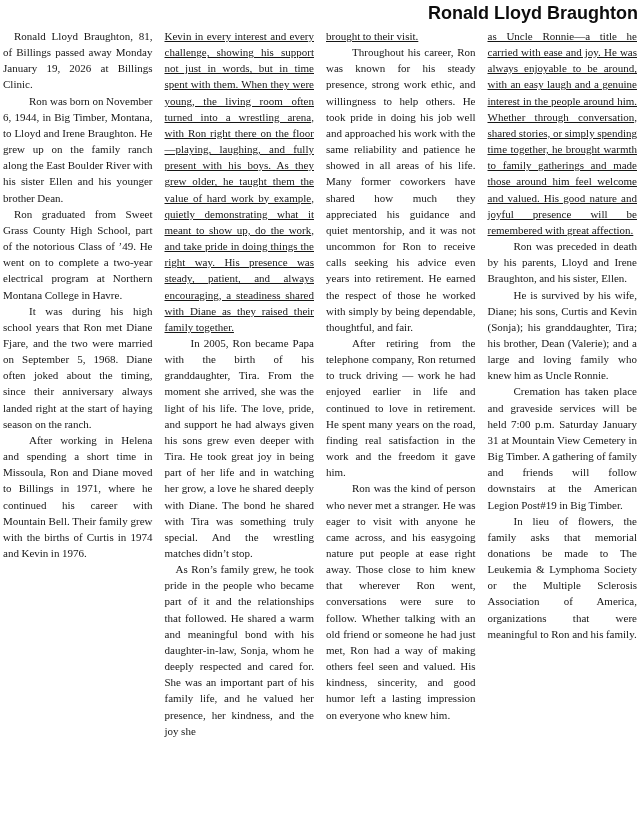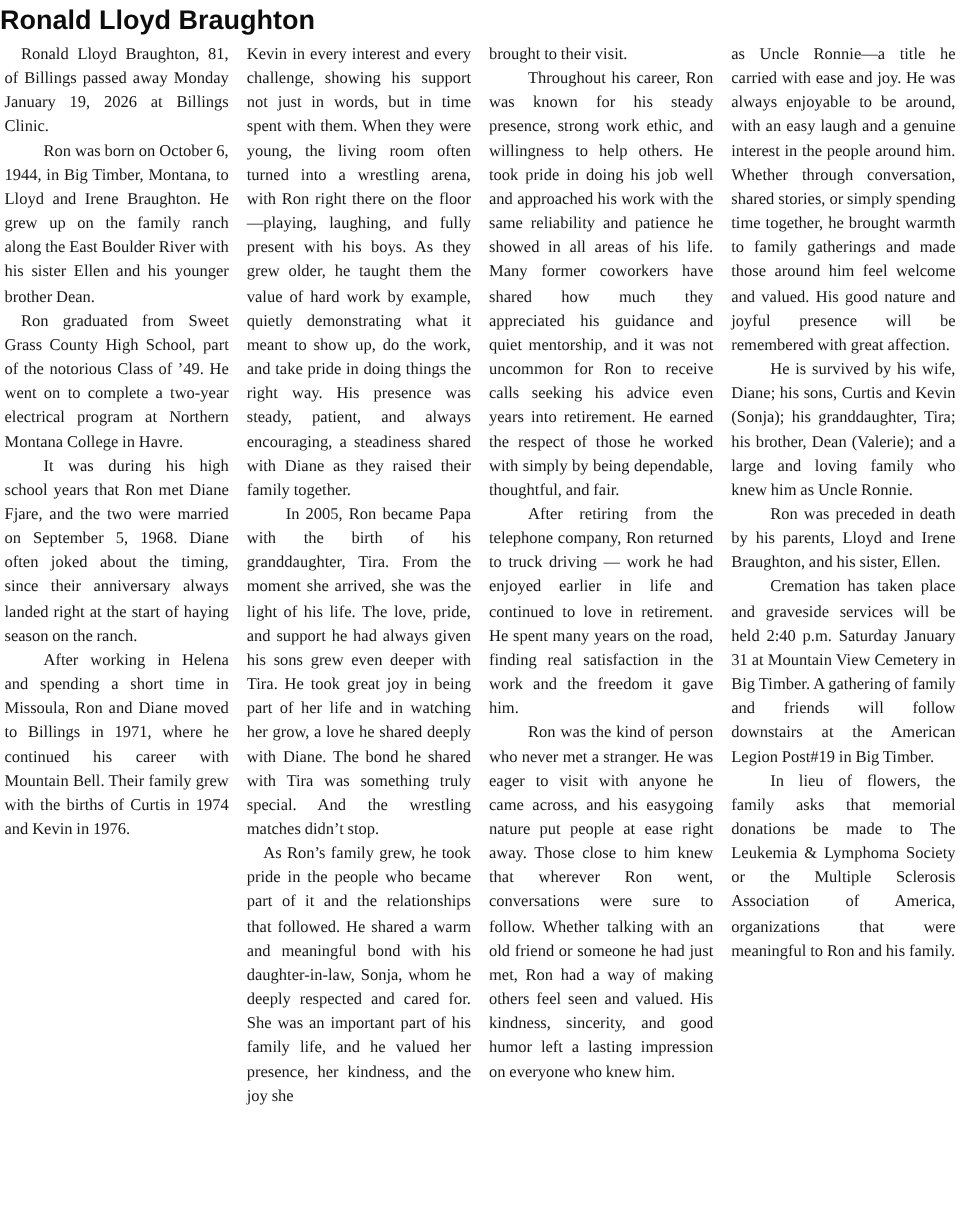--- a/index.html
+++ b/index.html
@@ -14,22 +14,22 @@
     background: #ffffff;
     overflow: hidden;
     font-family: "Liberation Serif", serif;
     color: #161616;
   }
   .headline {
     font-family: "Liberation Sans", sans-serif;
     font-weight: 700;
     font-size: 18px;
     line-height: 22px;
-    text-align: left;
-    margin: 2px 16px 0 0;
+    text-align: right;
+    margin: 2px 2px 0 0;
     color: #0d0d0d;
   }
   .cols {
     display: flex;
     gap: 12px;
     padding: 0 3px;
     margin-top: 4px;
   }
   .col {
     flex: 1 1 0;
@@ -40,32 +40,32 @@
     font-size: 11px;
     line-height: 16.15px;
     text-align: justify;
     hyphens: auto;
     -webkit-hyphens: auto;
     overflow-wrap: break-word;
     word-spacing: -0.2px;
   }
   .ind-sm { text-indent: 11px; }
   .ind-lg { text-indent: 26px; }
-  .cont   { text-indent: 0; }
+  .cont   { text-indent: 0; text-decoration: underline; }
 </style>
 </head>
 <body>
 
 <div class="page">
   <h1 class="headline">Ronald Lloyd Braughton</h1>
   <div class="cols">
 
     <div class="col">
       <p class="ind-sm">Ronald Lloyd Braughton, 81, of Billings passed away Monday January 19, 2026 at Billings Clinic.</p>
-      <p class="ind-lg">Ron was born on October 6, 1944, in Big Timber, Montana, to Lloyd and Irene Braughton. He grew up on the family ranch along the East Boulder River with his sister Ellen and his younger brother Dean.</p>
+      <p class="ind-lg">Ron was born on November 6, 1944, in Big Timber, Montana, to Lloyd and Irene Braughton. He grew up on the family ranch along the East Boulder River with his sister Ellen and his younger brother Dean.</p>
       <p class="ind-sm">Ron graduated from Sweet Grass County High School, part of the notorious Class of ’49. He went on to complete a two-year electrical program at Northern Montana College in Havre.</p>
       <p class="ind-lg">It was during his high school years that Ron met Diane Fjare, and the two were married on September 5, 1968. Diane often joked about the timing, since their anniversary always landed right at the start of haying season on the ranch.</p>
       <p class="ind-lg">After working in Helena and spending a short time in Missoula, Ron and Diane moved to Billings in 1971, where he continued his career with Mountain Bell. Their family grew with the births of Curtis in 1974 and Kevin in 1976.</p>
 
     </div>
 
     <div class="col">
       <p class="cont">Kevin in every interest and every challenge, showing his support not just in words, but in time spent with them. When they were young, the living room often turned into a wrestling arena, with Ron right there on the floor—playing, laughing, and fully present with his boys. As they grew older, he taught them the value of hard work by example, quietly demonstrating what it meant to show up, do the work, and take pride in doing things the right way. His presence was steady, patient, and always encouraging, a steadiness shared with Diane as they raised their family together.</p>
       <p class="ind-lg">In 2005, Ron became Papa with the birth of his granddaughter, Tira. From the moment she arrived, she was the light of his life. The love, pride, and support he had always given his sons grew even deeper with Tira. He took great joy in being part of her life and in watching her grow, a love he shared deeply with Diane. The bond he shared with Tira was something truly special. And the wrestling matches didn’t stop.</p>
       <p class="ind-sm">As Ron’s family grew, he took pride in the people who became part of it and the relationships that followed. He shared a warm and meaningful bond with his daughter-in-law, Sonja, whom he deeply respected and cared for. She was an important part of his family life, and he valued her presence, her kindness, and the joy she</p>
@@ -74,21 +74,21 @@
     <div class="col">
       <p class="cont">brought to their visit.</p>
       <p class="ind-lg">Throughout his career, Ron was known for his steady presence, strong work ethic, and willingness to help others. He took pride in doing his job well and approached his work with the same reliability and patience he showed in all areas of his life. Many former coworkers have shared how much they appreciated his guidance and quiet mentorship, and it was not uncommon for Ron to receive calls seeking his advice even years into retirement. He earned the respect of those he worked with simply by being dependable, thoughtful, and fair.</p>
       <p class="ind-lg">After retiring from the telephone company, Ron returned to truck driving — work he had enjoyed earlier in life and continued to love in retirement. He spent many years on the road, finding real satisfaction in the work and the freedom it gave him.</p>
       <p class="ind-lg">Ron was the kind of person who never met a stranger. He was eager to visit with anyone he came across, and his easygoing nature put people at ease right away. Those close to him knew that wherever Ron went, conversations were sure to follow. Whether talking with an old friend or someone he had just met, Ron had a way of making others feel seen and valued. His kindness, sincerity, and good humor left a lasting impression on everyone who knew him.</p>
 
     </div>
 
     <div class="col">
       <p class="cont">as Uncle Ronnie—a title he carried with ease and joy. He was always enjoyable to be around, with an easy laugh and a genuine interest in the people around him. Whether through conversation, shared stories, or simply spending time together, he brought warmth to family gatherings and made those around him feel welcome and valued. His good nature and joyful presence will be remembered with great affection.</p>
+      <p class="ind-lg">Ron was preceded in death by his parents, Lloyd and Irene Braughton, and his sister, Ellen.</p>
       <p class="ind-lg">He is survived by his wife, Diane; his sons, Curtis and Kevin (Sonja); his granddaughter, Tira; his brother, Dean (Valerie); and a large and loving family who knew him as Uncle Ronnie.</p>
-      <p class="ind-lg">Ron was preceded in death by his parents, Lloyd and Irene Braughton, and his sister, Ellen.</p>
-      <p class="ind-lg">Cremation has taken place and graveside services will be held 2:40 p.m. Saturday January 31 at Mountain View Cemetery in Big Timber.  A gathering of family and friends will follow downstairs at the American Legion Post#19 in Big Timber.</p>
+      <p class="ind-lg">Cremation has taken place and graveside services will be held 7:00 p.m. Saturday January 31 at Mountain View Cemetery in Big Timber.  A gathering of family and friends will follow downstairs at the American Legion Post#19 in Big Timber.</p>
       <p class="ind-lg">In lieu of flowers, the family asks that memorial donations be made to The Leukemia &amp; Lymphoma Society or the Multiple Sclerosis Association of America, organizations that were meaningful to Ron and his family.</p>
 
     </div>
 
   </div>
 </div>
 
 </body></html>

